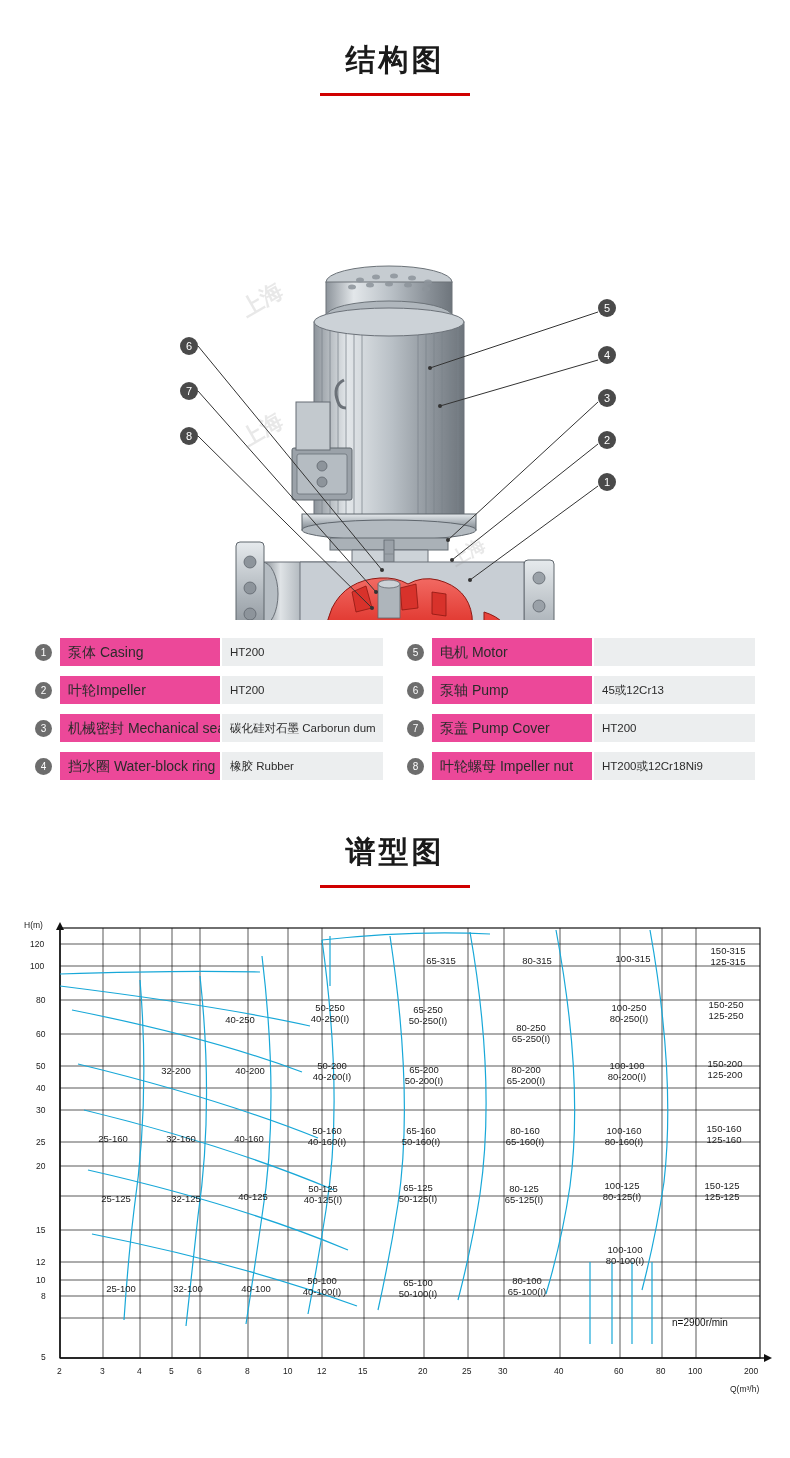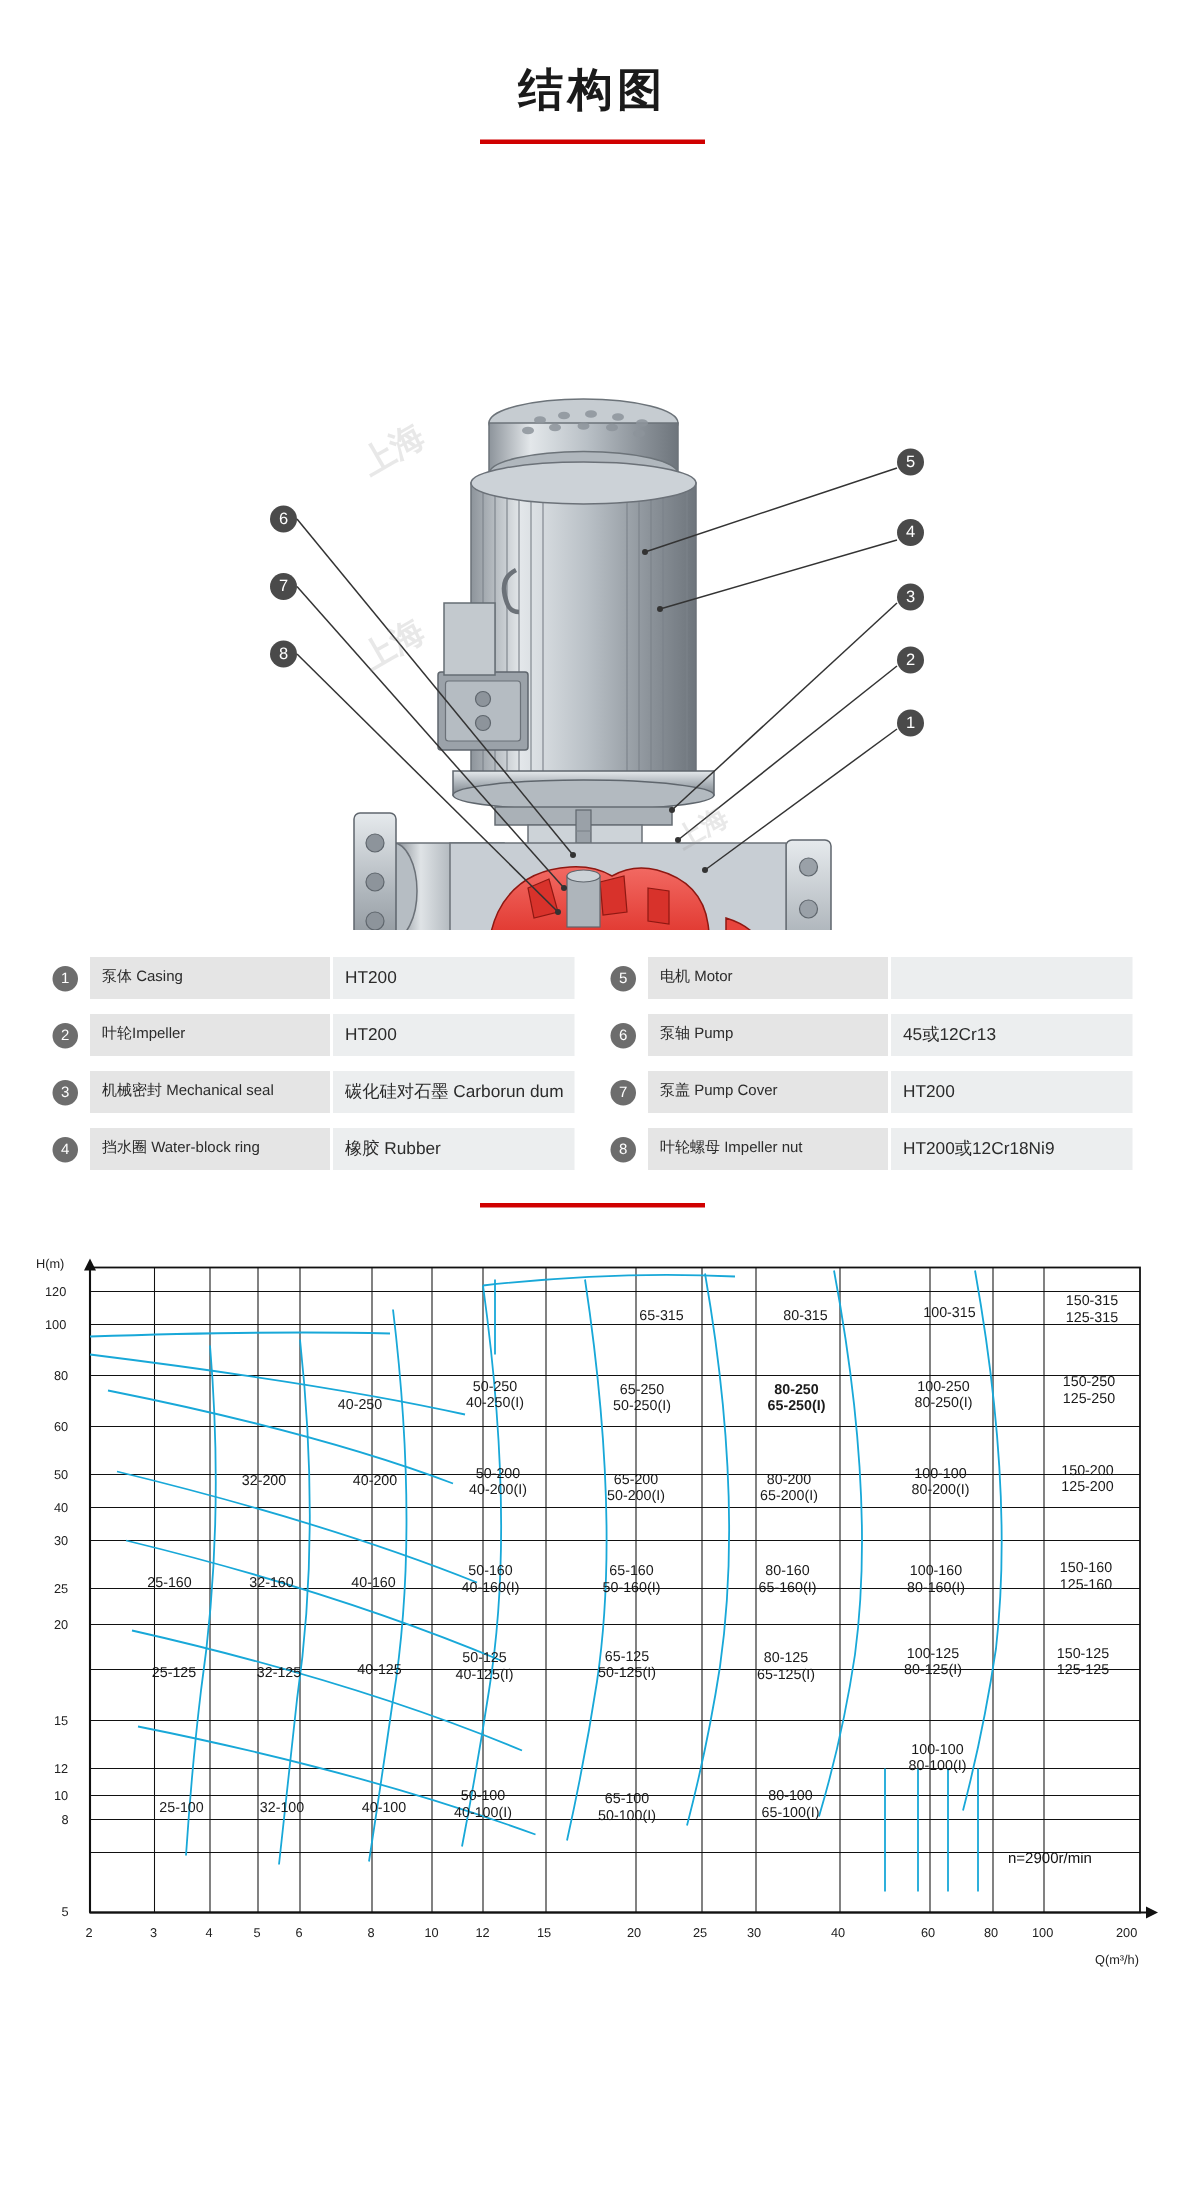--- a/index.html
+++ b/index.html
@@ -78,24 +78,24 @@
     border-radius: 50%;
     background: #6d6d6d;
     color: #fff;
     font-size: 10px;
     line-height: 17px;
     text-align: center;
     margin-right: 8px;
     flex: 0 0 auto;
   }
   .part-name {
-    background: #e5e5e5;
+    background: #ec4899;
     height: 28px;
     line-height: 28px;
-    font-size: 10px;
+    font-size: 14px;
     padding: 0 8px;
     flex: 0 0 160px;
     color: #2b2b2b;
     white-space: nowrap;
     overflow: hidden;
   }
   .part-val {
     background: #eceeef;
     height: 28px;
     line-height: 28px;
@@ -355,20 +355,21 @@
       <div class="part-row">
         <div class="part-badge">8</div>
         <div class="part-name">叶轮螺母 Impeller nut</div>
         <div class="part-val">HT200或12Cr18Ni9</div>
       </div>
     </div>
   </div>
 </div>
 
 <div>
+  <div class="section-title-2">谱型图</div>
   <div class="title-rule"></div>
 
   <div class="chart-wrap">
     <svg class="chart-svg" width="790" height="500" viewBox="0 0 790 500">
 
       <rect x="60" y="14" width="700" height="430" fill="#ffffff" stroke="#111" stroke-width="1.2"></rect>
 
       <g stroke="#111" stroke-width="0.7">
         <line x1="103" y1="14" x2="103" y2="444"></line>
         <line x1="140" y1="14" x2="140" y2="444"></line>
@@ -483,21 +484,21 @@
     <div class="cell-label" style="left:506px; top:41px; width:62px;">80-315</div>
     <div class="cell-label" style="left:600px; top:39px; width:66px;">100-315</div>
     <div class="cell-label" style="left:694px; top:31px; width:68px;">150-315
 125-315</div>
 
     <div class="cell-label" style="left:209px; top:100px; width:62px;">40-250</div>
     <div class="cell-label" style="left:297px; top:88px; width:66px;">50-250
 40-250(I)</div>
     <div class="cell-label" style="left:395px; top:90px; width:66px;">65-250
 50-250(I)</div>
-    <div class="cell-label" style="left:498px; top:90px; width:66px;font-weight:bold;">80-250
+    <div class="cell-label" style="left:498px; top:108px; width:66px;">80-250
 65-250(I)</div>
     <div class="cell-label" style="left:594px; top:88px; width:70px;">100-250
 80-250(I)</div>
     <div class="cell-label" style="left:692px; top:85px; width:68px;">150-250
 125-250</div>
 
     <div class="cell-label" style="left:145px; top:151px; width:62px;">32-200</div>
     <div class="cell-label" style="left:219px; top:151px; width:62px;">40-200</div>
     <div class="cell-label" style="left:299px; top:146px; width:66px;">50-200
 40-200(I)</div>

